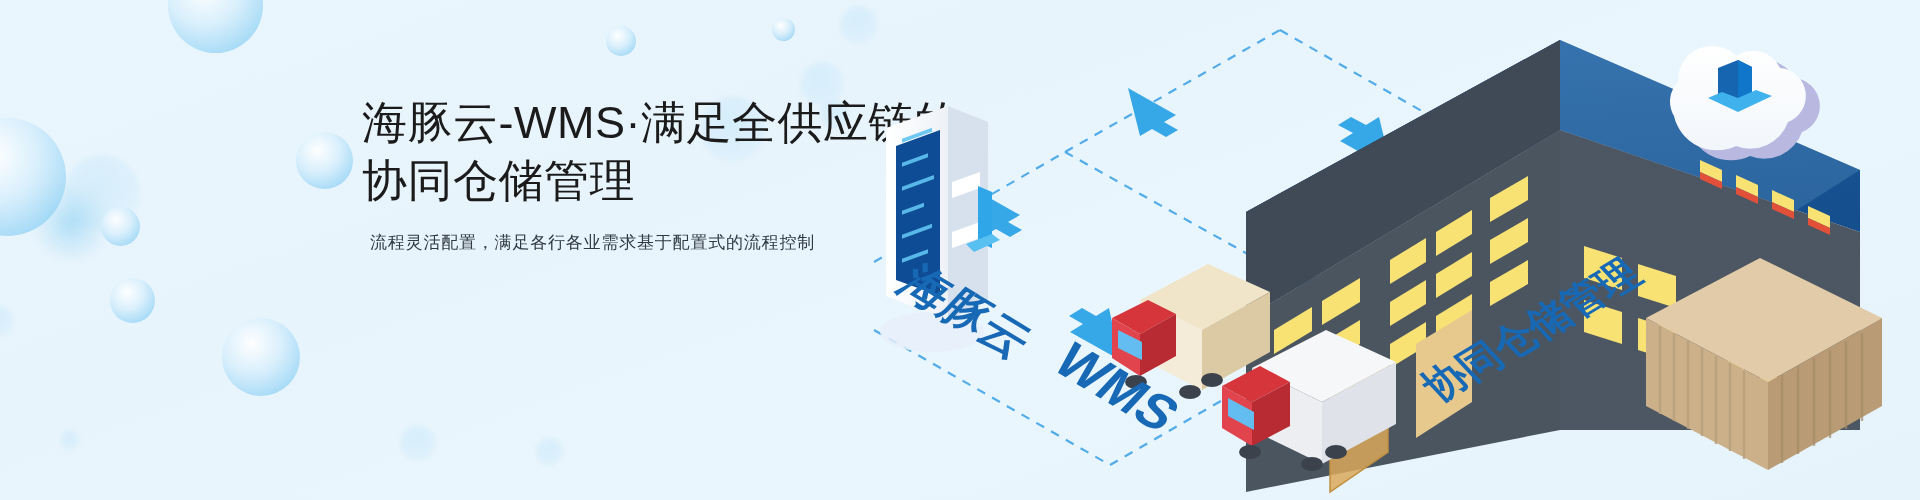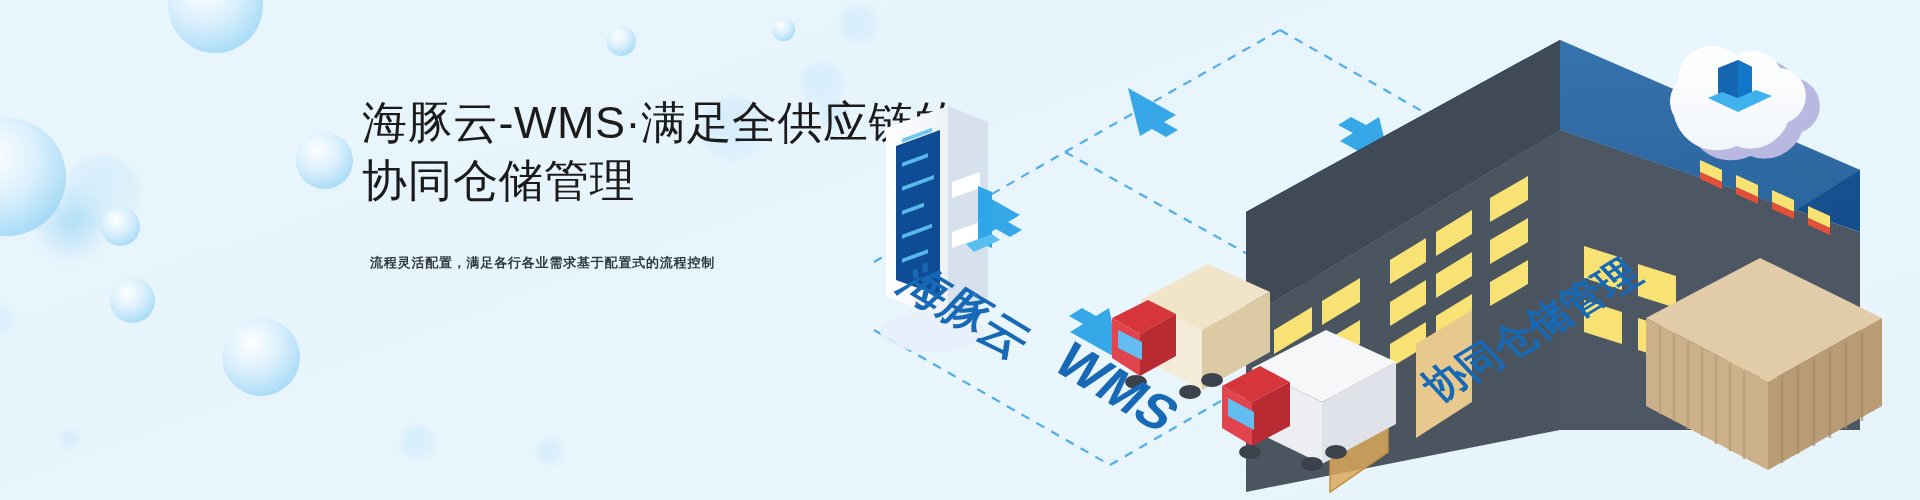--- a/index.html
+++ b/index.html
@@ -35,21 +35,21 @@
         rgba(200,234,250,0) 100%);
     filter:blur(6px);
   }
   
   .copy{position:absolute;left:362px;top:94px;width:760px;}
   .headline{
     margin:0;font-size:45px;line-height:1.28;font-weight:400;
     color:#1b1b1b;letter-spacing:.5px;white-space:pre-line;
   }
   .subhead{
-    margin:44px 0 0 8px;font-size:13px;line-height:1.6;font-weight:700;
+    margin:20px 0 0 8px;font-size:17px;line-height:1.6;font-weight:400;
     color:#2f3a42;letter-spacing:.8px;
   }
   
   .art{position:absolute;right:0;top:0;width:1060px;height:500px;}
   .art svg{display:block;width:100%;height:100%;}
   .iso-label{
     font-family:"Liberation Sans","DejaVu Sans",sans-serif;
     font-weight:700;fill:#1769b5;
   }
 </style>

